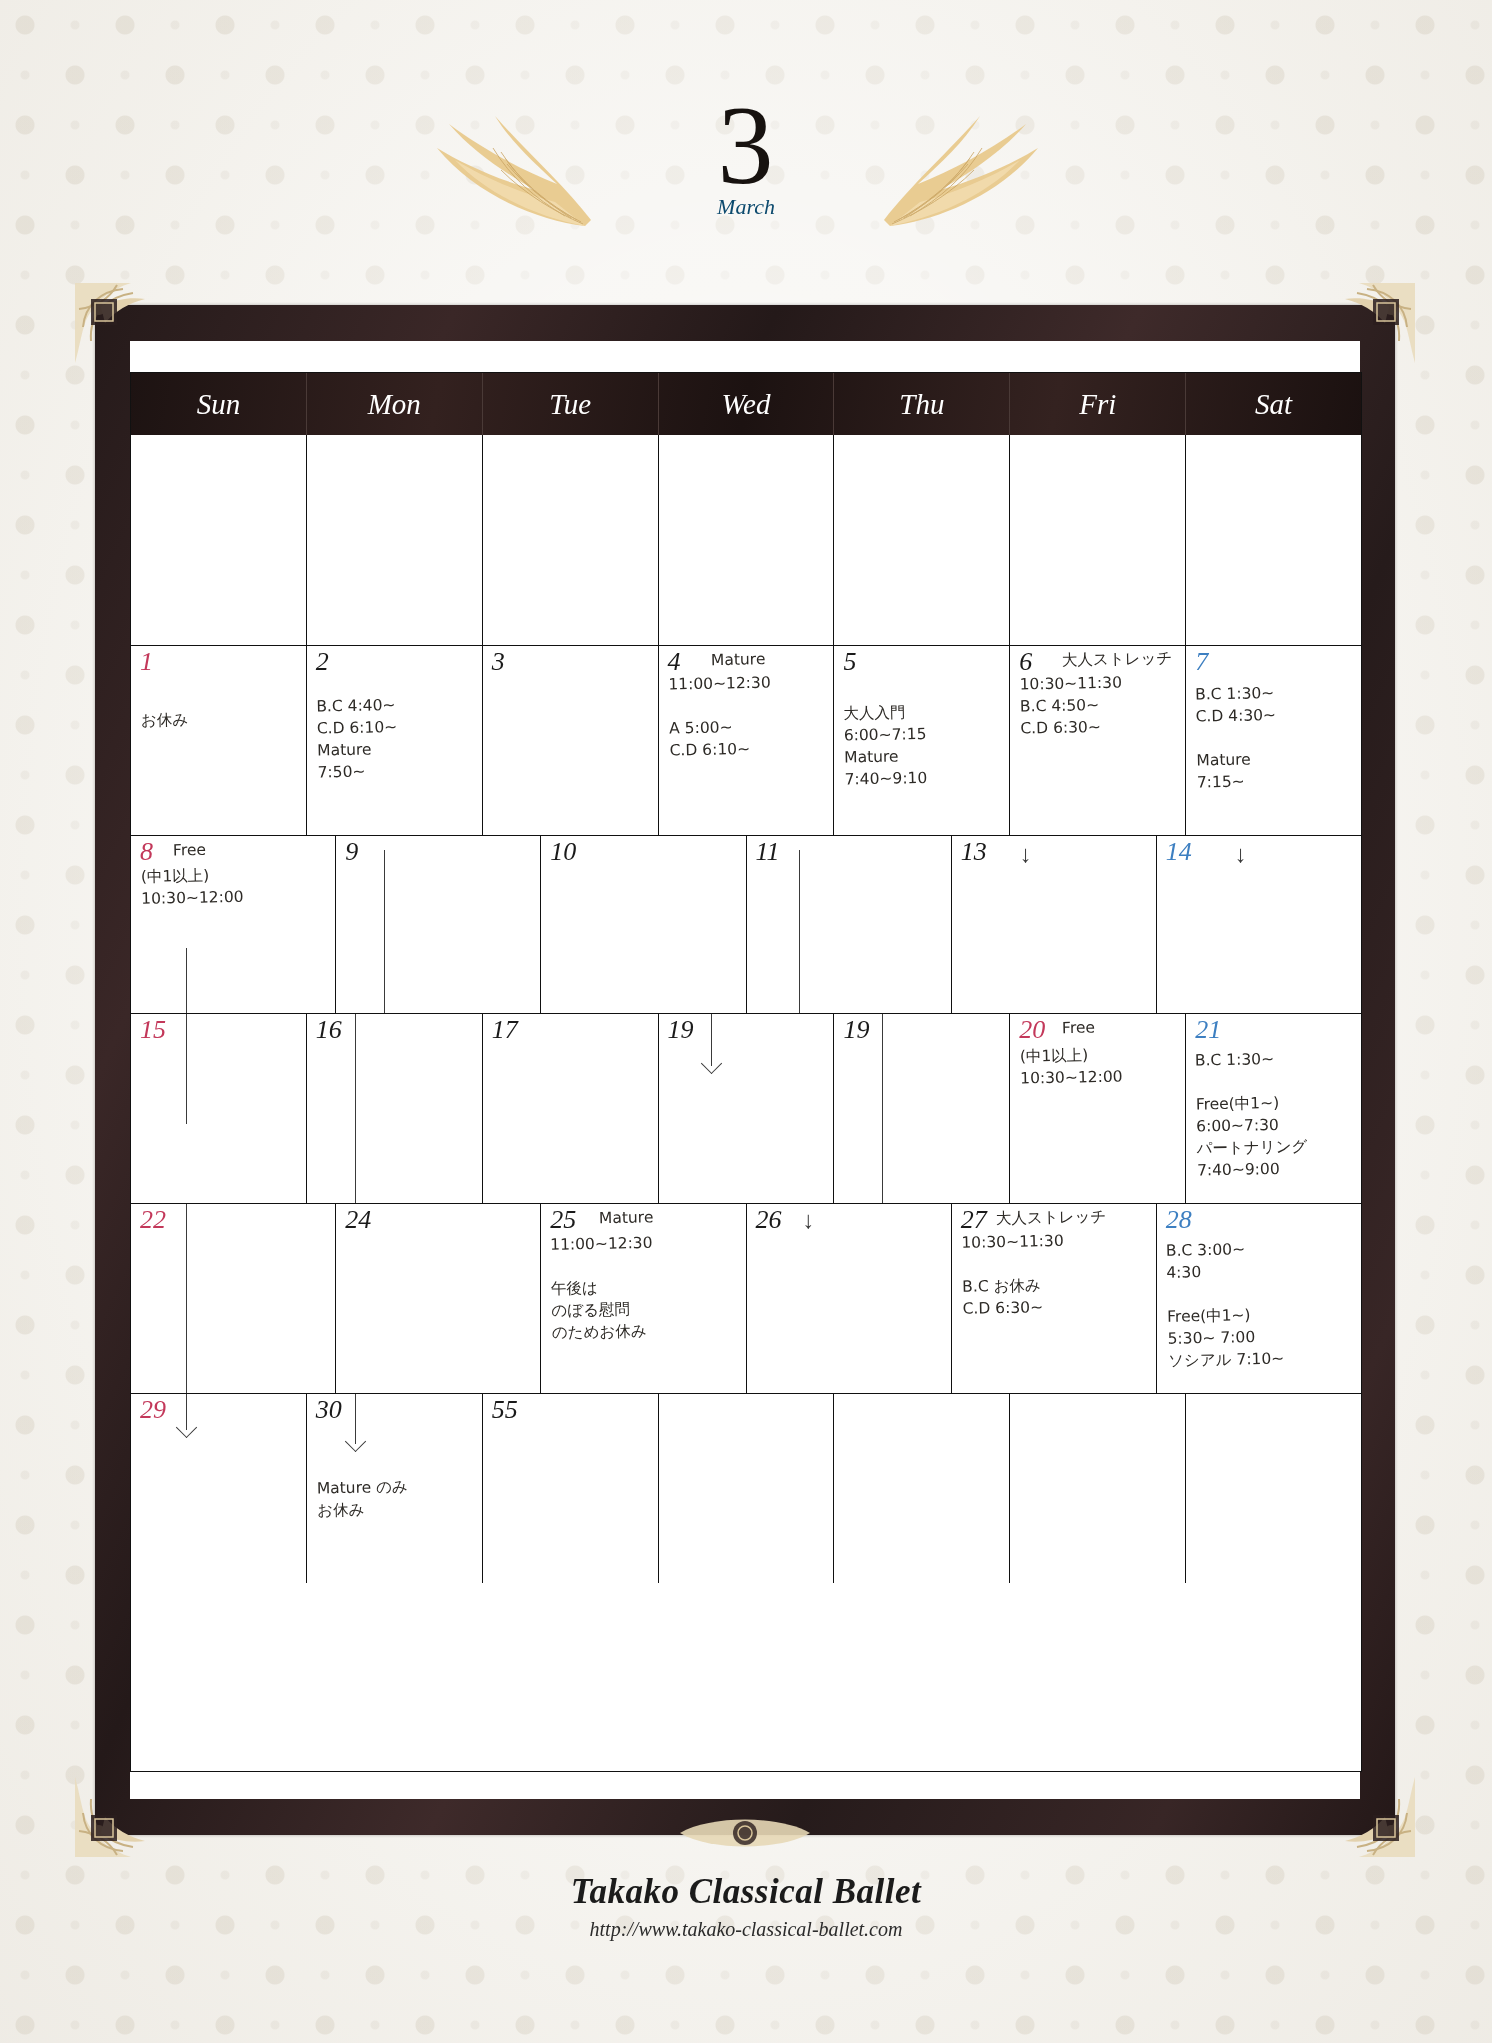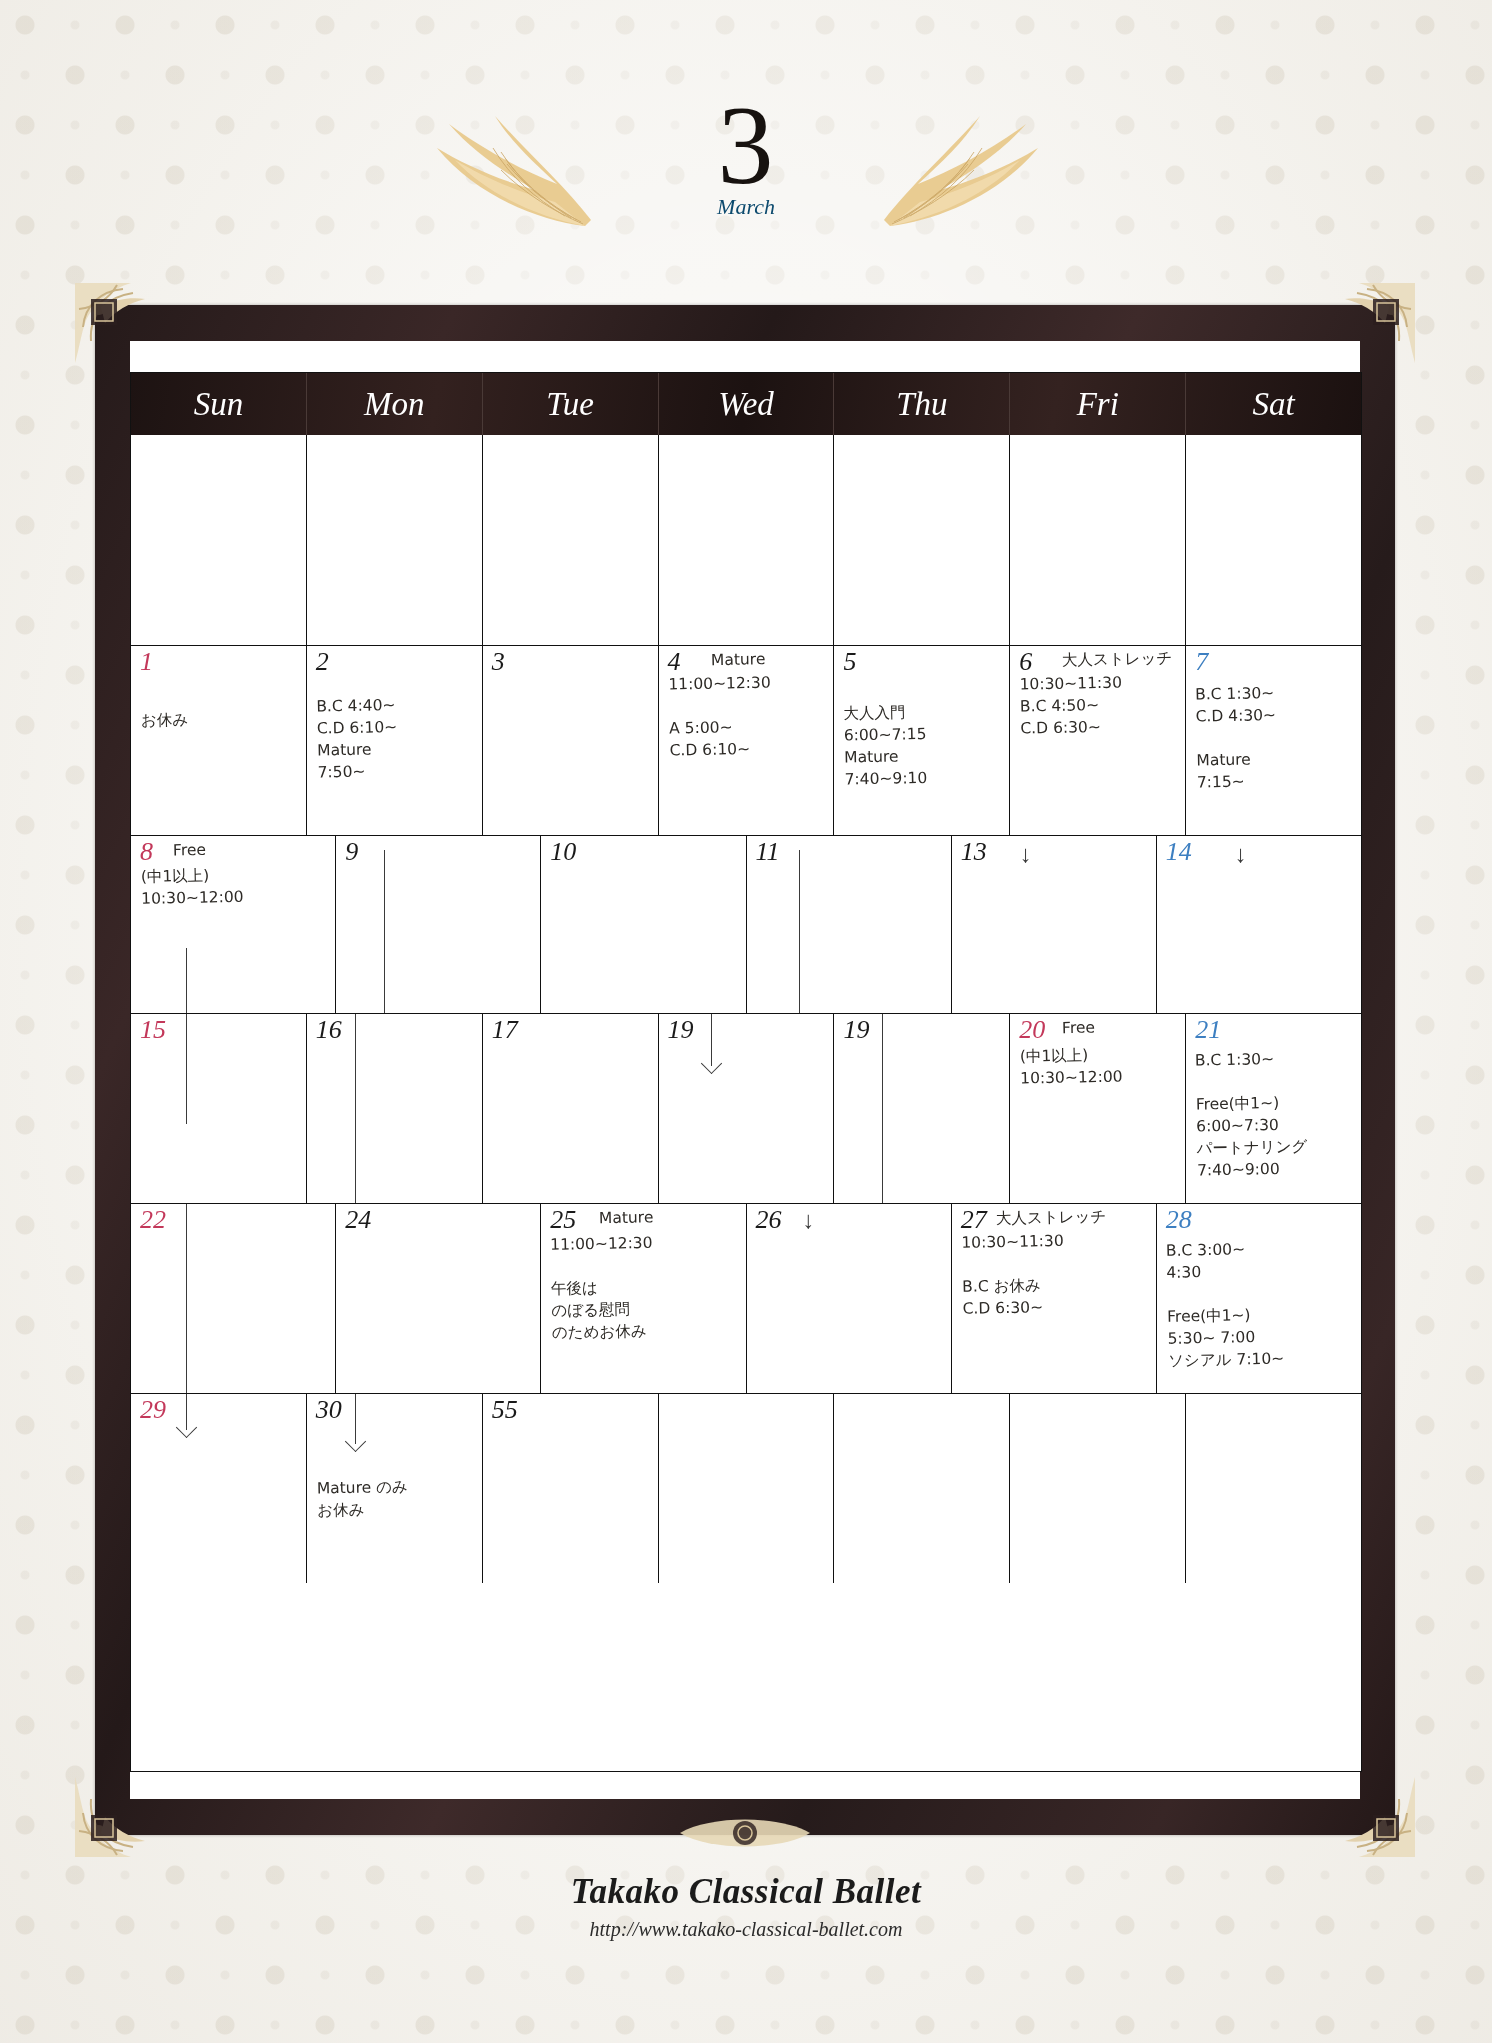--- a/index.html
+++ b/index.html
@@ -123,21 +123,21 @@
   #dow-row {
     display: flex;
     height: 62px;
     background: #1b1110;
     background-image: linear-gradient(100deg,#1d1312 0%, #33211f 25%, #1c1211 50%, #342220 75%, #1b1110 100%);
   }
   .dow {
     flex: 1 1 0;
     color: #fff;
     font-style: italic;
-    font-size: 33px;
+    font-size: 29px;
     display: flex;
     align-items: center;
     justify-content: center;
     border-right: 1px solid #4a3a37;
     box-sizing: border-box;
   }
   .dow:last-child { border-right: none; }
 
   .week {
     display: flex;

